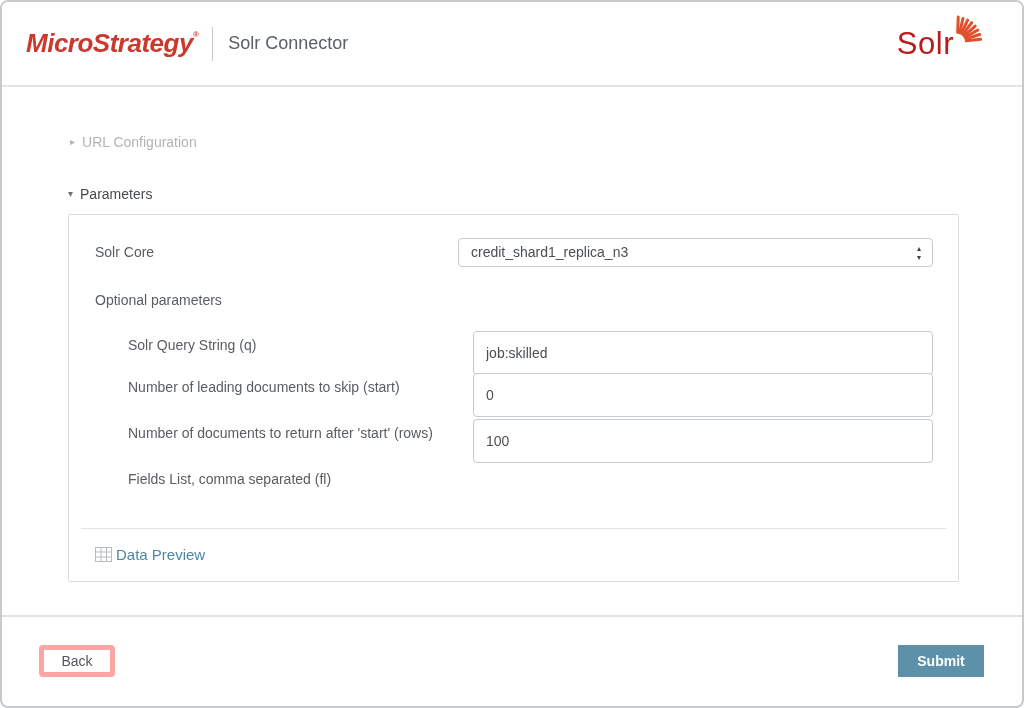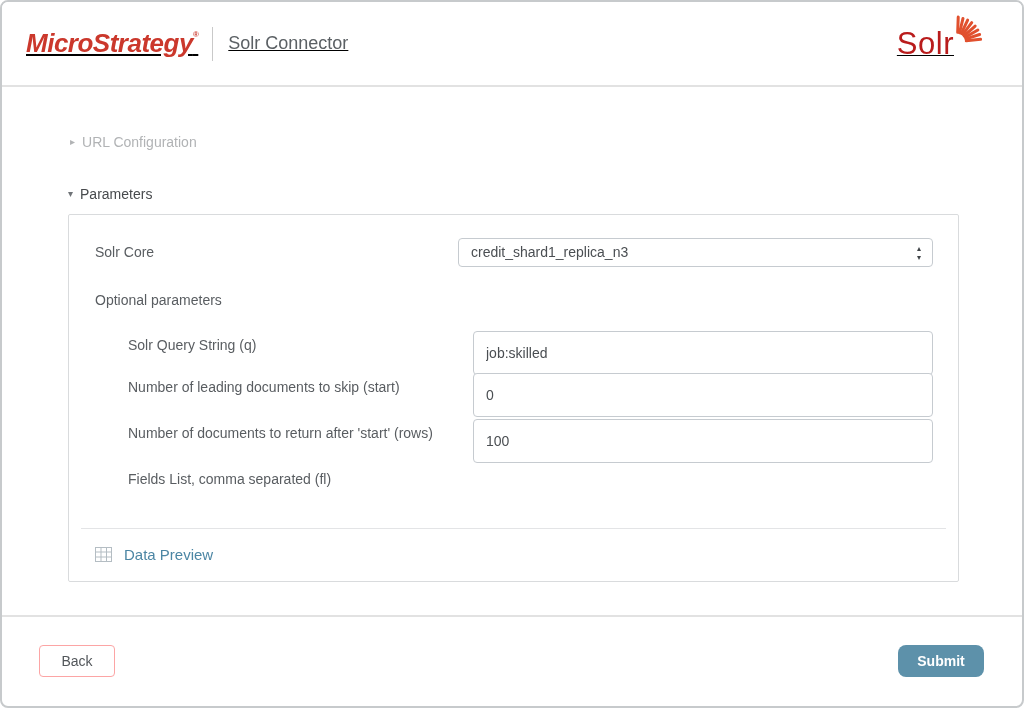--- a/index.html
+++ b/index.html
@@ -7,21 +7,21 @@
 
   .window {
     position:absolute; left:0; top:0; width:1024px; height:708px;
     background:#fff; border:2px solid #c7cacc; border-radius:8px; overflow:hidden;
   }
 
   
   .header {
     position:absolute; left:0; top:0; right:0; height:85px;
     border-bottom:2px solid #e2e2e2; display:flex; align-items:center;
-    padding:0 40px 0 24px; background:#fff;text-decoration:underline;
+    padding:0 40px 0 24px; background:#fff;
   }
   .brand { font-weight:bold; font-style:italic; font-size:26px; letter-spacing:-0.5px; white-space:nowrap; }
   .brand-reg { font-size:8px; font-style:normal; vertical-align:top; position:relative; top:2px; }
   .hsep { width:1px; height:34px; background:#c9c9c9; margin:0 15px 0 14px; }
   .app-title { font-size:18px; color:#5b6064; }
   .solr-logo { margin-left:auto; position:relative; padding-right:28px; }
   .solr-text { font-size:31px; color:#b91c1c; letter-spacing:0.5px; }
   .solr-burst { position:absolute; top:-13px; right:-2px; }
 
   
@@ -57,34 +57,34 @@
   .field-row .plabel { position:absolute; left:59px; top:0; line-height:28px; }
   .text-input {
     position:absolute; left:404px; top:0; width:460px; height:44px;
     border:1px solid #c6cbd0; border-radius:4px; background:#fff;
     font-family:"Liberation Sans", sans-serif; font-size:14px; color:#4a4e52; padding:0 12px; outline:none;
   }
 
   .panel-divider { position:absolute; left:12px; right:12px; top:313px; height:1px; background:#e3e4e6; }
 
   .data-preview {
-    position:absolute; left:26px; top:331px; display:flex; align-items:center; gap:12px;
+    position:absolute; left:26px; top:331px; display:flex; align-items:center; gap:4px;
     font-size:15px; color:#4c86a4; cursor:pointer;
   }
 
   
   .footer-divider { position:absolute; left:0; right:0; top:613px; height:2px; background:#e2e2e2; }
   .back-btn {
     position:absolute; left:37px; top:643px; width:76px; height:32px;
-    background:#fff; border:1px solid #fca5a5; border-radius:4px;
+    background:#fff; border:5px solid #fca5a5; border-radius:4px;
     font-family:"Liberation Sans", sans-serif; font-size:14px; color:#53575b; cursor:pointer;
   }
   .submit-btn {
     position:absolute; right:38px; top:643px; width:86px; height:32px;
-    border:none; border-radius:8px; font-family:"Liberation Sans", sans-serif;
+    border:none; border-radius:0; font-family:"Liberation Sans", sans-serif;
     font-size:14px; font-weight:bold; color:#fff; cursor:pointer;
   }
 </style>
 </head>
 <body>
 
 <div class="window">
 
   <div class="header">
     <div class="brand" style="color:#cb382c;">

